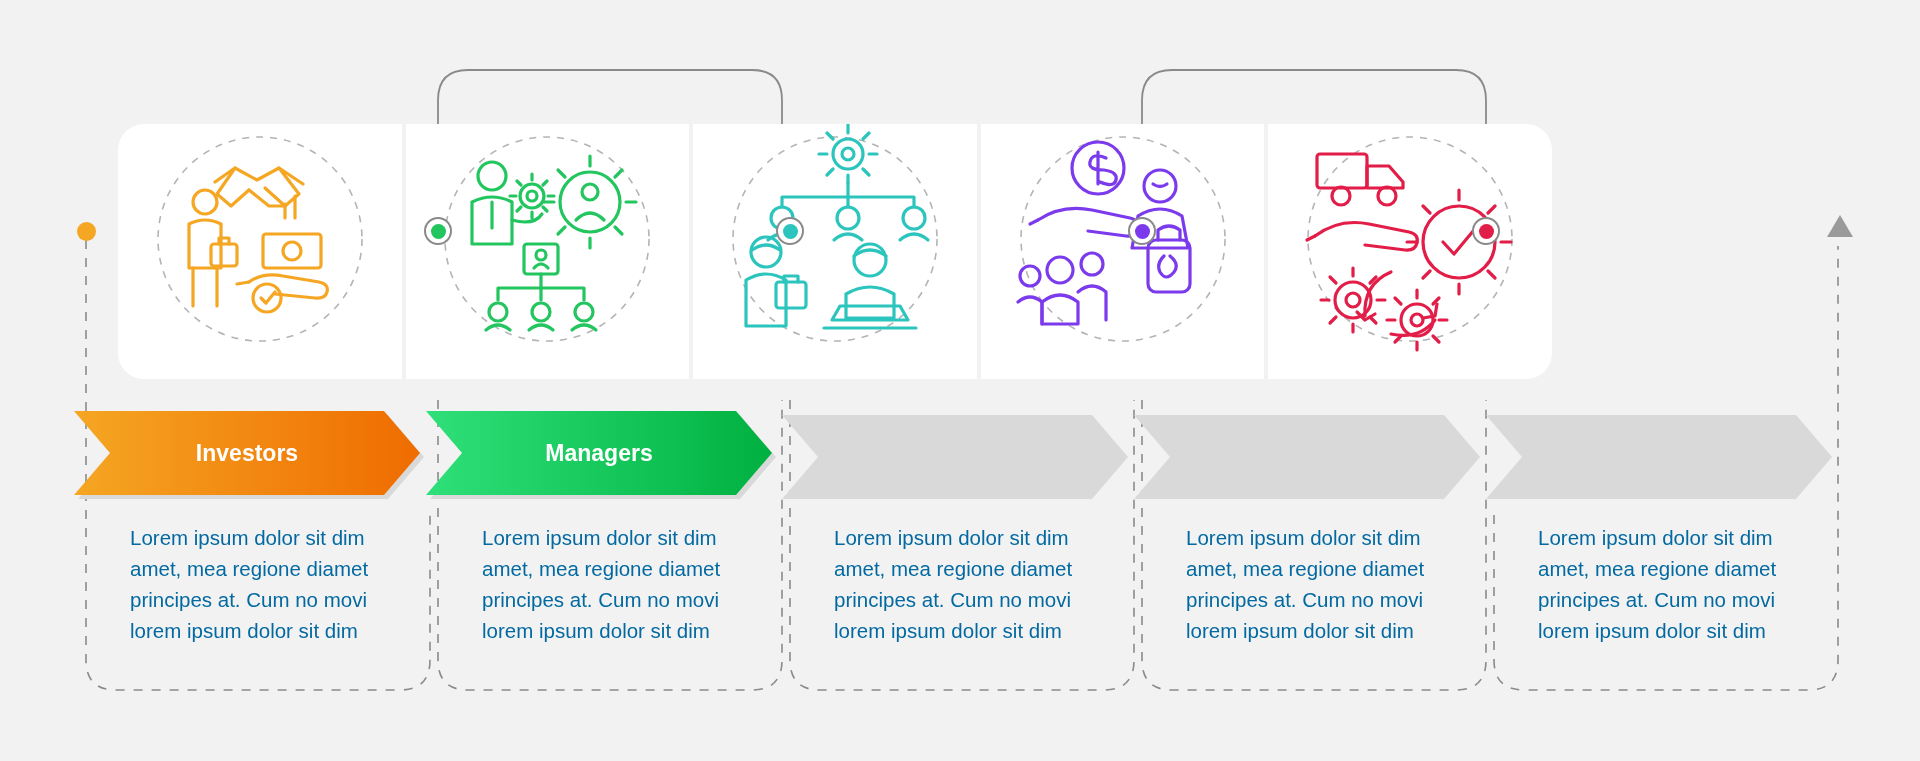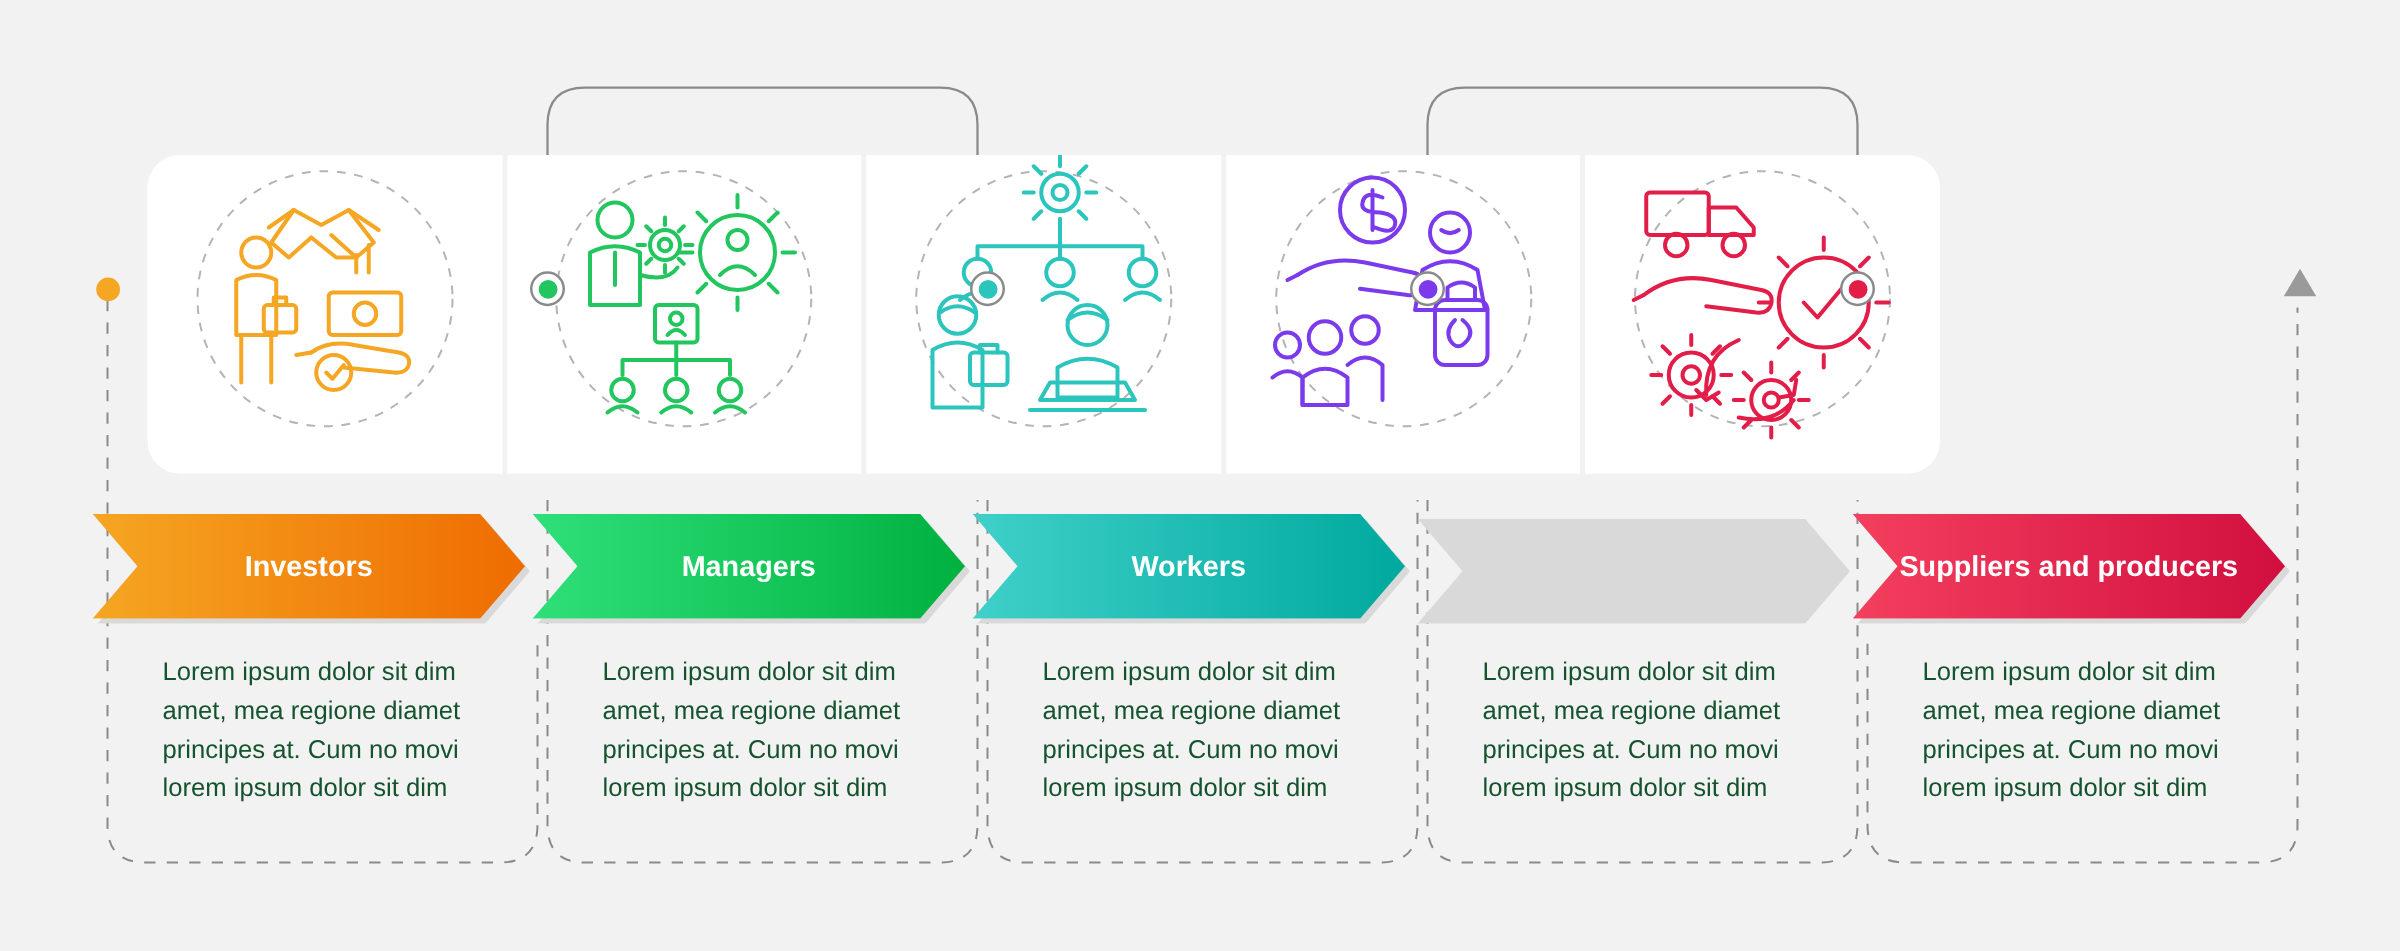--- a/index.html
+++ b/index.html
@@ -108,21 +108,21 @@
     position: absolute;
     left: 74px;
     top: 522px;
     width: 1520px;
     height: 140px;
   }
   .desc {
     position: absolute;
     top: 0;
     width: 278px;
-    color: #14532d;
+    color: #0369a1;
     font-size: 20.5px;
     line-height: 31px;
   }
 
   
   .dashes {
     position: absolute;
     left: 0; top: 0;
     width: 1920px; height: 761px;
     pointer-events: none;
@@ -347,26 +347,20 @@
     <div class="chev-shadow" style="left:708px; width:346px;"></div>
     <div class="chev-shadow" style="left:1060px; width:346px;"></div>
     <div class="chev-shadow" style="left:1412px; width:346px;"></div>
 
     <div class="chev" style="left:352px; width:346px; background:linear-gradient(90deg,#2fe07a,#00b140);">
       <span>Managers</span>
     </div>
     <div class="chev first" style="left:0px; width:346px; background:linear-gradient(90deg,#f5a623,#ef6c00);">
       <span>Investors</span>
     </div>
-    <div class="chev" style="left:704px; width:346px; background:linear-gradient(90deg,#3fd0c9,#00a99d);">
-      <span>Workers</span>
-    </div>
-    <div class="chev" style="left:1408px; width:346px; background:linear-gradient(90deg,#f43f5e,#d10f3f);">
-      <span>Suppliers and producers</span>
-    </div>
   </div>
 
   <div class="descs">
     <div class="desc" style="left:56px;">
       <span>Lorem ipsum dolor sit dim amet, mea regione diamet principes at. Cum no movi lorem ipsum dolor sit dim</span>
     </div>
     <div class="desc" style="left:408px;">
       <span>Lorem ipsum dolor sit dim amet, mea regione diamet principes at. Cum no movi lorem ipsum dolor sit dim</span>
     </div>
     <div class="desc" style="left:760px;">

